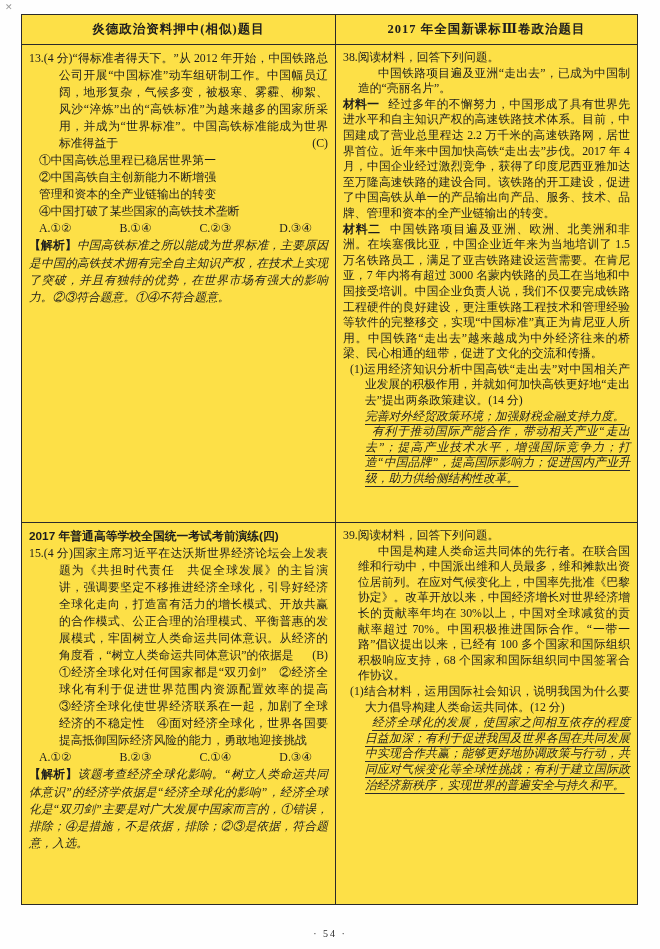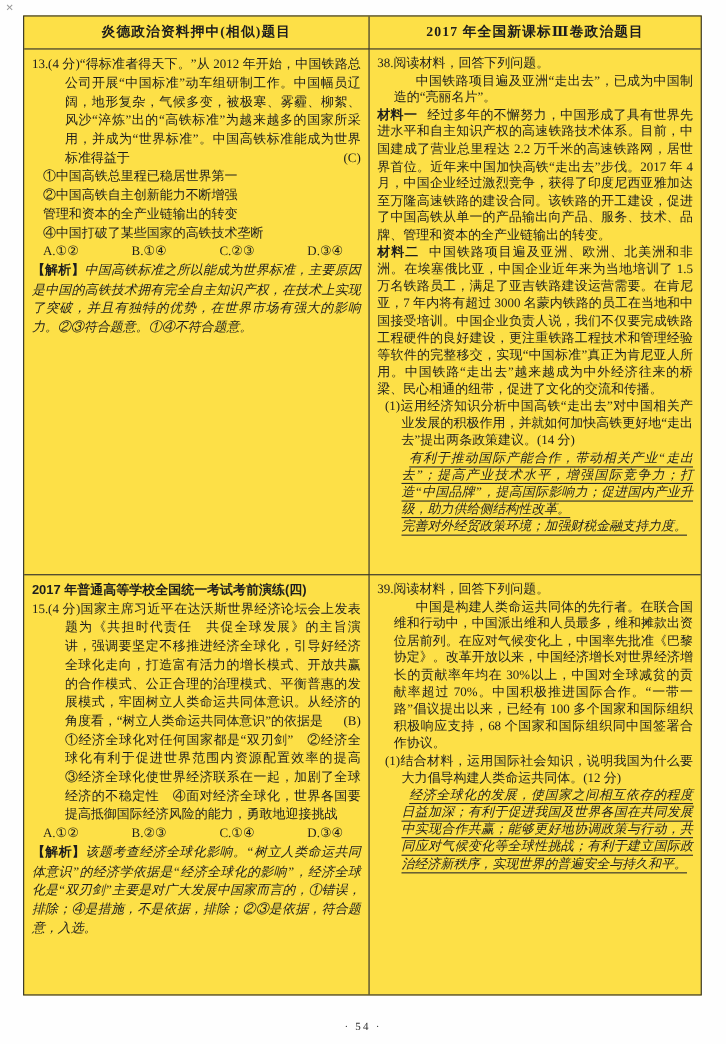--- a/index.html
+++ b/index.html
@@ -91,22 +91,22 @@
       </p>
       <p class="analysis"><span class="an-label">【解析】</span><span class="an-text">中国高铁标准之所以能成为世界标准，主要原因是中国的高铁技术拥有完全自主知识产权，在技术上实现了突破，并且有独特的优势，在世界市场有强大的影响力。②③符合题意。①④不符合题意。</span></p>
     </div>
 
     <div class="cell rc r1">
       <p class="qheading">38.阅读材料，回答下列问题。</p>
       <p class="para">中国铁路项目遍及亚洲“走出去”，已成为中国制造的“亮丽名片”。</p>
       <p class="material"><span class="mlabel">材料一</span><span>经过多年的不懈努力，中国形成了具有世界先进水平和自主知识产权的高速铁路技术体系。目前，中国建成了营业总里程达 2.2 万千米的高速铁路网，居世界首位。近年来中国加快高铁“走出去”步伐。2017 年 4 月，中国企业经过激烈竞争，获得了印度尼西亚雅加达至万隆高速铁路的建设合同。该铁路的开工建设，促进了中国高铁从单一的产品输出向产品、服务、技术、品牌、管理和资本的全产业链输出的转变。</span></p>
       <p class="material"><span class="mlabel">材料二</span><span>中国铁路项目遍及亚洲、欧洲、北美洲和非洲。在埃塞俄比亚，中国企业近年来为当地培训了 1.5 万名铁路员工，满足了亚吉铁路建设运营需要。在肯尼亚，7 年内将有超过 3000 名蒙内铁路的员工在当地和中国接受培训。中国企业负责人说，我们不仅要完成铁路工程硬件的良好建设，更注重铁路工程技术和管理经验等软件的完整移交，实现“中国标准”真正为肯尼亚人所用。中国铁路“走出去”越来越成为中外经济往来的桥梁、民心相通的纽带，促进了文化的交流和传播。</span></p>
       <p class="subq">(1)运用经济知识分析中国高铁“走出去”对中国相关产业发展的积极作用，并就如何加快高铁更好地“走出去”提出两条政策建议。(14 分)</p>
+      <p class="written">完善对外经贸政策环境；加强财税金融支持力度。</p>
       <p class="written first-line-indent">有利于推动国际产能合作，带动相关产业“走出去”；提高产业技术水平，增强国际竞争力；打造“中国品牌”，提高国际影响力；促进国内产业升级，助力供给侧结构性改革。</p>
-      <p class="written">完善对外经贸政策环境；加强财税金融支持力度。</p>
     </div>
 
     <div class="cell lc r2 rb">
       <p class="exam-title">2017 年普通高等学校全国统一考试考前演练(四)</p>
       <p class="stem"><span>15.(4 分)国家主席习近平在达沃斯世界经济论坛会上发表题为《共担时代责任　共促全球发展》的主旨演讲，强调要坚定不移推进经济全球化，引导好经济全球化走向，打造富有活力的增长模式、开放共赢的合作模式、公正合理的治理模式、平衡普惠的发展模式，牢固树立人类命运共同体意识。从经济的角度看，“树立人类命运共同体意识”的依据是</span><span class="ansletter">(B)</span></p>
       <p class="items-inline">①经济全球化对任何国家都是“双刃剑”　②经济全球化有利于促进世界范围内资源配置效率的提高　③经济全球化使世界经济联系在一起，加剧了全球经济的不稳定性　④面对经济全球化，世界各国要提高抵御国际经济风险的能力，勇敢地迎接挑战</p>
       <p class="options">
         <span>A.①②</span>
         <span>B.②③</span>
         <span>C.①④</span>

